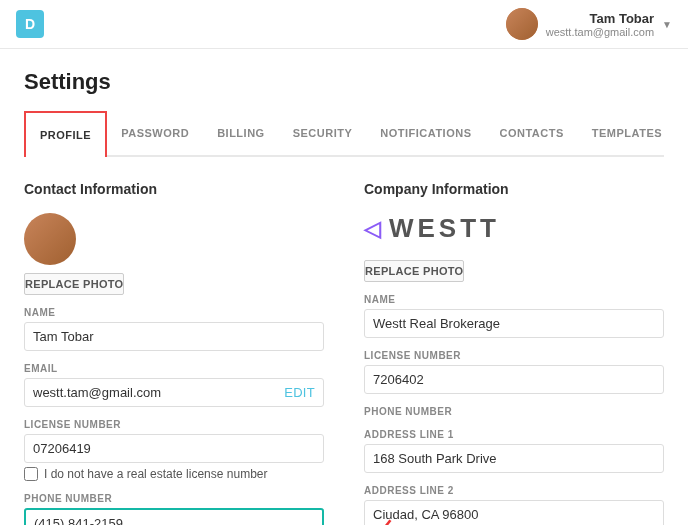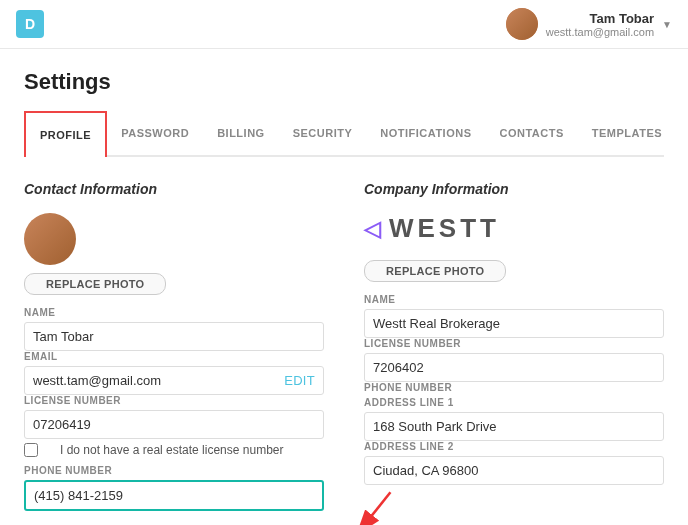--- a/index.html
+++ b/index.html
@@ -118,47 +118,47 @@
     }
     .column {
       flex: 1;
     }
 
     .section-title {
       font-size: 14px;
       font-weight: 600;
       color: #333;
       margin-bottom: 16px;
-      font-style: italic;
     }
 
     .profile-photo-area {
       margin-bottom: 12px;
     }
     .photo-circle {
       width: 52px;
       height: 52px;
       border-radius: 50%;
       background: linear-gradient(135deg, #c8845a 0%, #a06030 100%);
       margin-bottom: 8px;
     }
     .replace-photo-btn {
       border: 1px solid #ccc;
       background: #f9f9f9;
-      padding: 4px 21px;
+      padding: 4px 0;
       font-size: 11px;
       font-weight: 600;
       color: #555;
       cursor: pointer;
-      border-radius: 10px;
+      border-radius: 2px;
       text-transform: uppercase;
       letter-spacing: 0.3px;
     }
 
     .field-group {
+      margin-bottom: 12px;
     }
     .field-label {
       font-size: 10px;
       font-weight: 600;
       color: #888;
       letter-spacing: 0.5px;
       text-transform: uppercase;
       margin-bottom: 4px;
     }
     .field-input {
@@ -193,21 +193,21 @@
       font-size: 13px;
       font-weight: 400;
       color: #4ec3e0;
       cursor: pointer;
       letter-spacing: 0.3px;
     }
 
     .checkbox-row {
       display: flex;
       align-items: center;
-      gap: 22px;
+      gap: 6px;
       margin-top: 4px;
       margin-bottom: 8px;
     }
     .checkbox-row input[type="checkbox"] {
       width: 14px;
       height: 14px;
     }
     .checkbox-label {
       font-size: 12px;
       color: #555;

